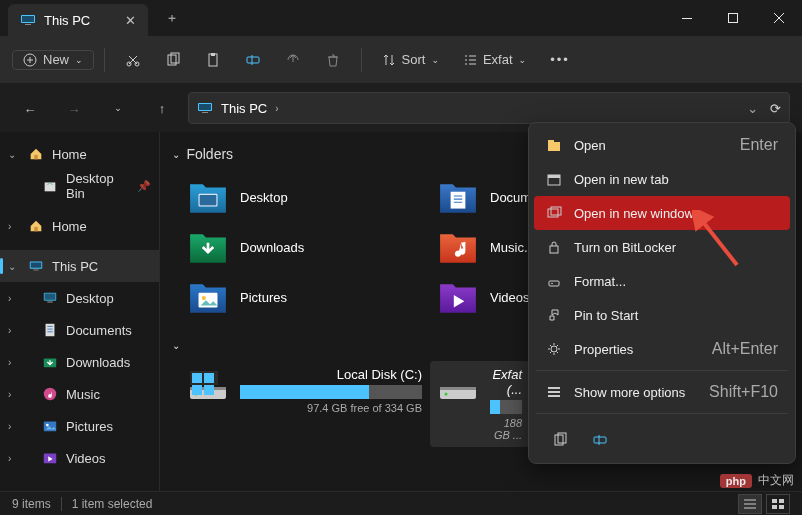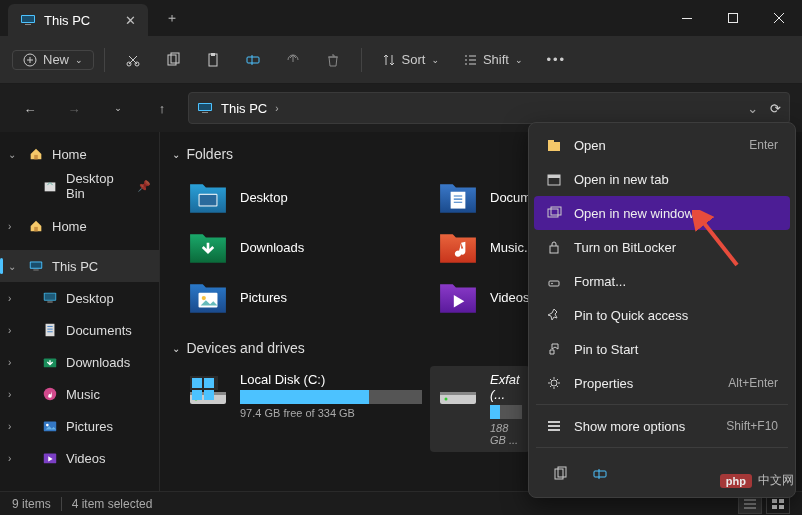--- a/index.html
+++ b/index.html
@@ -35,34 +35,34 @@
 
 .content { flex: 1; overflow-y: auto; padding: 8px 0 8px 0; background: #191919;}
 .section-hdr { display: flex; align-items: center; gap: 6px; padding: 6px 12px; color: #ddd; font-size: 14px; }
 .folder-grid { display: flex; flex-wrap: wrap; padding: 4px 8px 12px 20px; gap: 0; }
 .folder-item { width: 250px; height: 50px; display: flex; align-items: center; gap: 12px; padding: 4px 8px; border-radius: 4px; }
 .folder-icon { width: 40px; height: 36px; flex-shrink: 0; }
 
 .drive-item { display: flex; align-items: flex-start; gap: 12px; padding: 6px 8px; width: 250px; border-radius: 4px; }
 .drive-item.sel { background: #2d2d2d; }
 .drive-icon { width: 40px; height: 32px; flex-shrink: 0; margin-top: 2px; }
-.drive-info { flex: 1; }
+.drive-info { flex: 1; text-align: right; }
 .drive-bar { height: 14px; background: #555; border-radius: 0; margin: 3px 0; position: relative; overflow: hidden; }
 .drive-fill { height: 100%; }
 .drive-free { font-size: 11px; color: #aaa; }
 
 .statusbar { height: 24px; background: #1c1c1c; border-top: 1px solid #2a2a2a; display: flex; align-items: center; padding: 0 12px; gap: 10px; font-size: 12px; color: #aaa; }
 .status-sep { width: 1px; height: 14px; background: #444; }
 .status-right { margin-left: auto; display: flex; gap: 4px; align-items: center;}
 .view-toggle { width: 24px; height: 20px; display: flex; align-items: center; justify-content: center; border: 1px solid #444; }
 
 .ctx-menu { position: absolute; right: 6px; top: 122px; width: 268px; background: #2c2c2c; border: 1px solid #3d3d3d; border-radius: 8px; padding: 5px; box-shadow: 0 8px 24px rgba(0,0,0,0.5); }
 .ctx-item { height: 34px; display: flex; align-items: center; gap: 12px; padding: 0 12px; border-radius: 4px; color: #eee; }
-.ctx-item.hover { background: #4c1d95; }
-.ctx-kbd { margin-left: auto; font-size: 12px; color: #aaa; }
+.ctx-item.hover { background: #b91c1c; }
+.ctx-kbd { margin-left: auto; font-size: 16px; color: #aaa; }
 .ctx-sep { height: 1px; background: #3d3d3d; margin: 4px 2px; }
 .ctx-bottom { display: flex; gap: 4px; padding: 6px 8px 2px; }
 .ctx-mini { width: 36px; height: 32px; display: flex; align-items: center; justify-content: center; border-radius: 4px; }
 
 .red-arrow { position: absolute; right: 60px; top: 210px; pointer-events: none; }
 .watermark { position: absolute; right: 8px; bottom: 26px; display: flex; align-items: center; gap: 6px; color: #ccc; font-size: 12px; opacity: 0.9; }
 .wm-badge { background: #b23a3a; color: #fff; padding: 1px 6px; border-radius: 3px; font-size: 11px; font-weight: bold;}
 
 svg { display: block; }
 </style>
@@ -149,21 +149,21 @@
     <svg width="14" height="14">
         <path d="M4 2 v10 M2 4 l2 -2 l2 2 M10 12 v-10 M8 10 l2 2 l2 -2" stroke="#ccc" fill="none"></path>
       </svg>
     <span>Sort</span>
     <span style="font-size:9px">⌄</span>
   </div>
   <div class="tool-btn">
     <svg width="14" height="14">
         <path d="M2 3 h2 M6 3 h7 M2 7 h2 M6 7 h7 M2 11 h2 M6 11 h7" stroke="#ccc"></path>
       </svg>
-    <span>Shift</span>
+    <span>Exfat</span>
     <span style="font-size:9px">⌄</span>
   </div>
   <div class="tool-btn" style="letter-spacing:2px">•••</div>
 </div>
 
 <div class="navbar">
   <div class="nav-btn">←</div>
   <div class="nav-btn disabled">→</div>
   <div class="nav-btn" style="font-size:9px">⌄</div>
   <div class="nav-btn">↑</div>
@@ -384,21 +384,20 @@
               </defs>
               <path d="M2 8 h14 l20 0 v24 h-34 z M2 8 v-3 h12 l3 3" fill="url(#gvideos)"></path>
               <path d="M15 15 l10 6 l-10 6 z" fill="#fff"></path>
             </svg>
           </div>
           <span>Videos...</span>
         </div>
       </div>
     <div class="section-hdr">
       <span style="font-size:10px">⌄</span>
-      <span>Devices and drives</span>
     </div>
     <div class="folder-grid" id="drives">
         <div class="drive-item">
           <div class="drive-icon">
             <svg viewBox="0 0 40 32" width="40" height="32">
               <rect x="2" y="18" width="36" height="12" rx="2" fill="#ccc"></rect>
               <rect x="2" y="18" width="36" height="3" fill="#888"></rect>
               <circle cx="8" cy="25" r="1.5" fill="#3c3"></circle>
               <rect x="2" y="2" width="28" height="14" fill="#2a2a2a" opacity="1"></rect>
               <rect x="4" y="4" width="10" height="10" fill="#4cc2ff"></rect>
@@ -449,21 +448,21 @@
     <div class="drive-free">54.4 GB free of 140 GB</div>
   </div>
         </div>
       </div>
   </div>
 </div>
 
 <div class="statusbar">
   <span>9 items</span>
   <span class="status-sep"></span>
-  <span>4 item selected</span>
+  <span>1 item selected</span>
   <div class="status-right">
     <div class="view-toggle" style="background:#333">
         <svg width="12" height="10">
           <path d="M0 1 h12 M0 5 h12 M0 9 h12" stroke="#ccc"></path>
         </svg>
       </div>
     <div class="view-toggle">
         <svg width="12" height="10">
           <rect x="0" y="0" width="5" height="4" fill="#ccc"></rect>
           <rect x="7" y="0" width="5" height="4" fill="#ccc"></rect>
@@ -503,26 +502,20 @@
         <path d="M6 7 v-2 a2 2 0 0 1 4 0 v2" fill="none" stroke="#ccc"></path>
       </svg>
       <span>Turn on BitLocker</span>
     </div>
     <div class="ctx-item">
       <svg width="16" height="16">
         <rect x="3" y="8" width="10" height="5" rx="1" fill="none" stroke="#ccc"></rect>
         <circle cx="6" cy="10.5" r="0.8" fill="#ccc"></circle>
       </svg>
       <span>Format...</span>
-    </div>
-    <div class="ctx-item">
-      <svg width="16" height="16">
-        <path d="M8 2 l3 3 l-2 2 l2 4 l-3 -1 l-2 3 l-1 -4 l-3 -1 l4 -2 z" fill="none" stroke="#ccc"></path>
-      </svg>
-      <span>Pin to Quick access</span>
     </div>
     <div class="ctx-item">
       <svg width="16" height="16">
         <path d="M6 3 h6 v5 l-3 -2 l-3 2 z M4 9 h4 v4 h-4 z" fill="none" stroke="#ccc"></path>
       </svg>
       <span>Pin to Start</span>
     </div>
     <div class="ctx-item">
       <svg width="16" height="16">
         <circle cx="8" cy="8" r="3" fill="none" stroke="#ccc"></circle>

